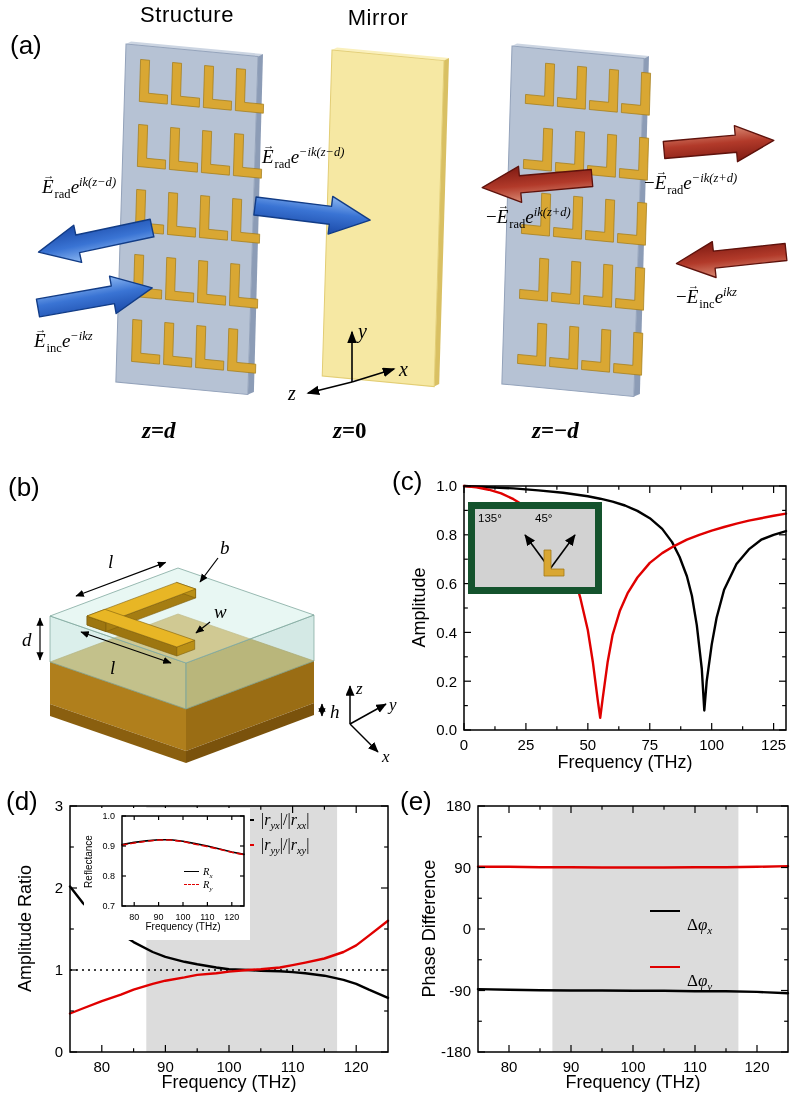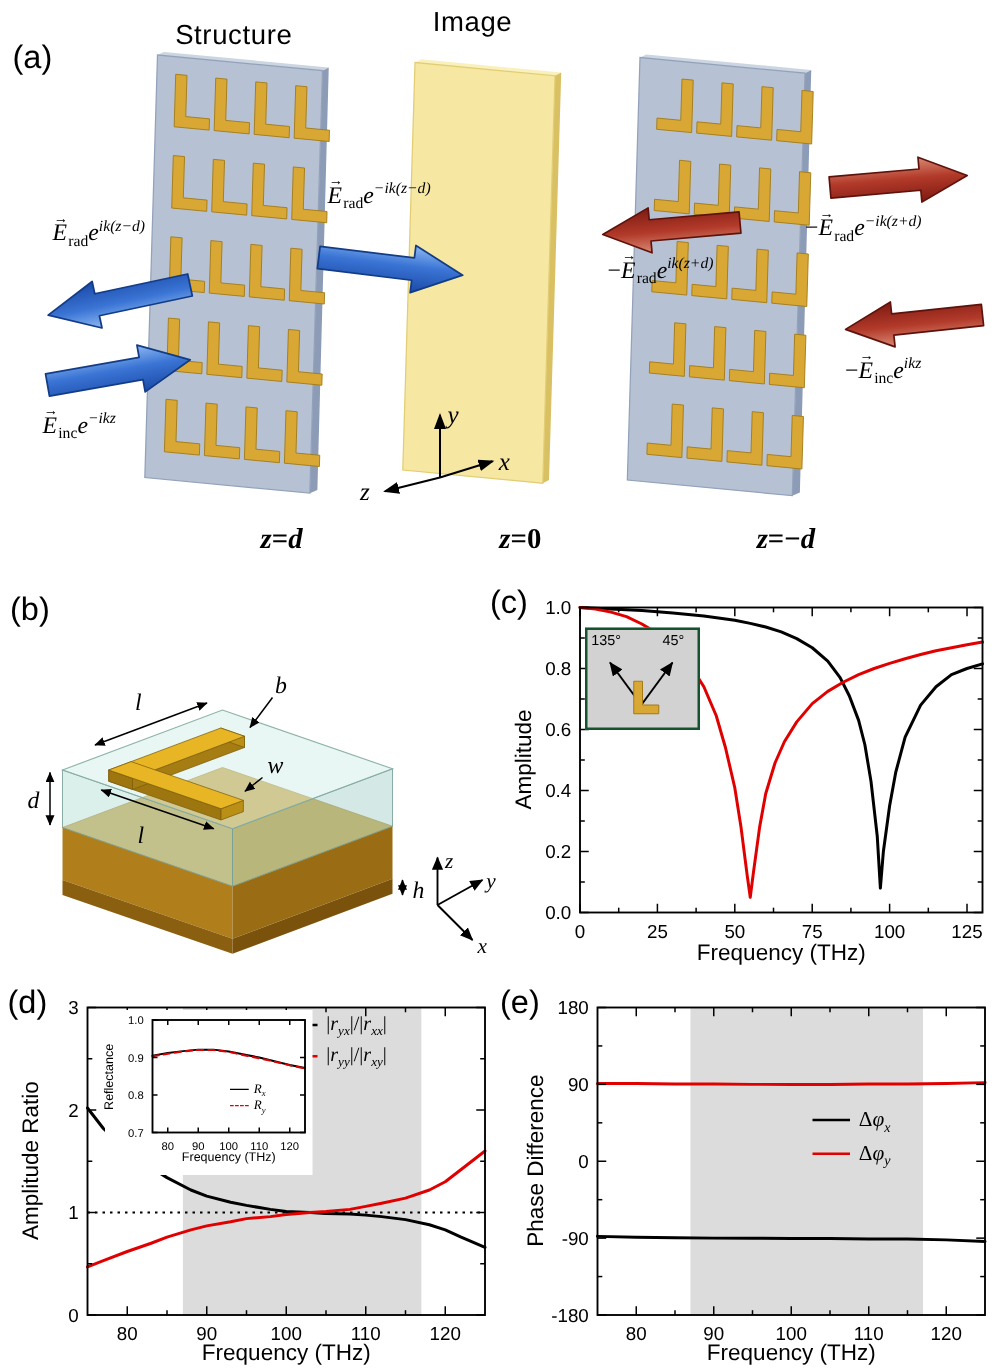--- a/index.html
+++ b/index.html
@@ -9,31 +9,31 @@
   .abs{position:absolute;}
   .panel-letter{position:absolute;font-size:26px;font-family:"Liberation Sans",sans-serif;}
   .col-title{position:absolute;font-size:22px;text-align:center;letter-spacing:.5px;}
   .math{font-family:"Liberation Serif",serif;font-style:italic;white-space:nowrap;}
   .math .rn{font-style:normal;}
   .math .ri{font-style:italic;}
   .math sub,.math sup{font-size:66%;line-height:0;}
   .ri.vec{position:relative;display:inline-block;margin-right:1px;}
   .ri.vec::after{content:"\2192";position:absolute;left:.08em;top:-0.62em;font-size:60%;font-style:normal;}
   .lblA{position:absolute;font-size:19px;}
-  .plane{position:absolute;font-size:23px;font-weight:bold;text-align:right;}
+  .plane{position:absolute;font-size:23px;font-weight:bold;text-align:left;}
   .axis-label{position:absolute;font-size:18px;text-align:center;white-space:nowrap;}
   .ylab{transform:rotate(-90deg);}
   .legend{position:absolute;}
   .legend-row{display:flex;align-items:center;margin-bottom:7px;}
   .sw{display:inline-block;width:30px;height:0;border-top:2.6px solid #000;margin-right:7px;flex:none;}
   .sw.small{width:15px;border-top-width:1.8px;margin-right:4px;}
   .legend-label{font-size:15px;white-space:nowrap;}
   .mlegend{font-size:16px;}
-  .mlegend-e{font-size:17px;}
-  .inset-c{position:absolute;background:#d2d2d2;border:2px solid #14532d;}
+  .mlegend-e{font-size:17px;margin-top:29px;}
+  .inset-c{position:absolute;background:#d2d2d2;border:7px solid #14532d;padding-left:32px;}
   .inset-c .deg{position:absolute;font-size:11.5px;}
   .inset-d{position:absolute;background:#fff;}
   .ins-lbl{position:absolute;font-size:10px;text-align:center;white-space:nowrap;}
   .ins-legend-row{display:flex;align-items:center;margin-bottom:2px;}
   .ins-legend-label{font-size:10.5px;font-family:"Liberation Serif",serif;font-style:italic;}
   svg text{font-family:"Liberation Sans",sans-serif;fill:#000;}
   svg text.mathtext{font-family:"Liberation Serif",serif;font-style:italic;}
 </style>
 </head>
 <body>
@@ -142,22 +142,22 @@
         <line x1="352" y1="382" x2="352" y2="332" marker-end="url(#axA)"></line>
         <line x1="352" y1="382" x2="394" y2="369" marker-end="url(#axA)"></line>
         <line x1="352" y1="382" x2="308" y2="393" marker-end="url(#axA)"></line>
       </g>
       <text class="mathtext" font-size="20" x="358" y="338">y</text>
       <text class="mathtext" font-size="20" x="399" y="376">x</text>
       <text class="mathtext" font-size="20" x="288" y="400">z</text>
     </svg>
 
     <div class="panel-letter" style="left:10px;top:30px">(a)</div>
-    <div class="col-title" style="left:117px;top:15px;width:140px">Structure</div>
-    <div class="col-title" style="left:323px;top:5px;width:110px">Image</div>
+    <div class="col-title" style="left:117px;top:2px;width:140px">Structure</div>
+    <div class="col-title" style="left:323px;top:5px;width:110px">Mirror</div>
 
     <div class="math lblA" style="left:42px;top:176px"><span class="ri vec">E</span><sub class="rn">rad</sub><span class="ri">e</span><sup class="ri">ik(z−d)</sup></div>
     <div class="math lblA" style="left:262px;top:146px"><span class="ri vec">E</span><sub class="rn">rad</sub><span class="ri">e</span><sup class="ri">−ik(z−d)</sup></div>
     <div class="math lblA" style="left:34px;top:330px"><span class="ri vec">E</span><sub class="rn">inc</sub><span class="ri">e</span><sup class="ri">−ikz</sup></div>
     <div class="math lblA" style="left:486px;top:206px"><span class="rn">−</span><span class="ri vec">E</span><sub class="rn">rad</sub><span class="ri">e</span><sup class="ri">ik(z+d)</sup></div>
     <div class="math lblA" style="left:644px;top:172px"><span class="rn">−</span><span class="ri vec">E</span><sub class="rn">rad</sub><span class="ri">e</span><sup class="ri">−ik(z+d)</sup></div>
     <div class="math lblA" style="left:676px;top:286px"><span class="rn">−</span><span class="ri vec">E</span><sub class="rn">inc</sub><span class="ri">e</span><sup class="ri">ikz</sup></div>
 
     <div class="math plane" style="left:142px;top:418px;width:100px"><span class="ri">z</span><span class="rn">=</span><span class="ri">d</span></div>
     <div class="math plane" style="left:333px;top:418px;width:100px"><span class="ri">z</span><span class="rn">=</span><span class="rn">0</span></div>

